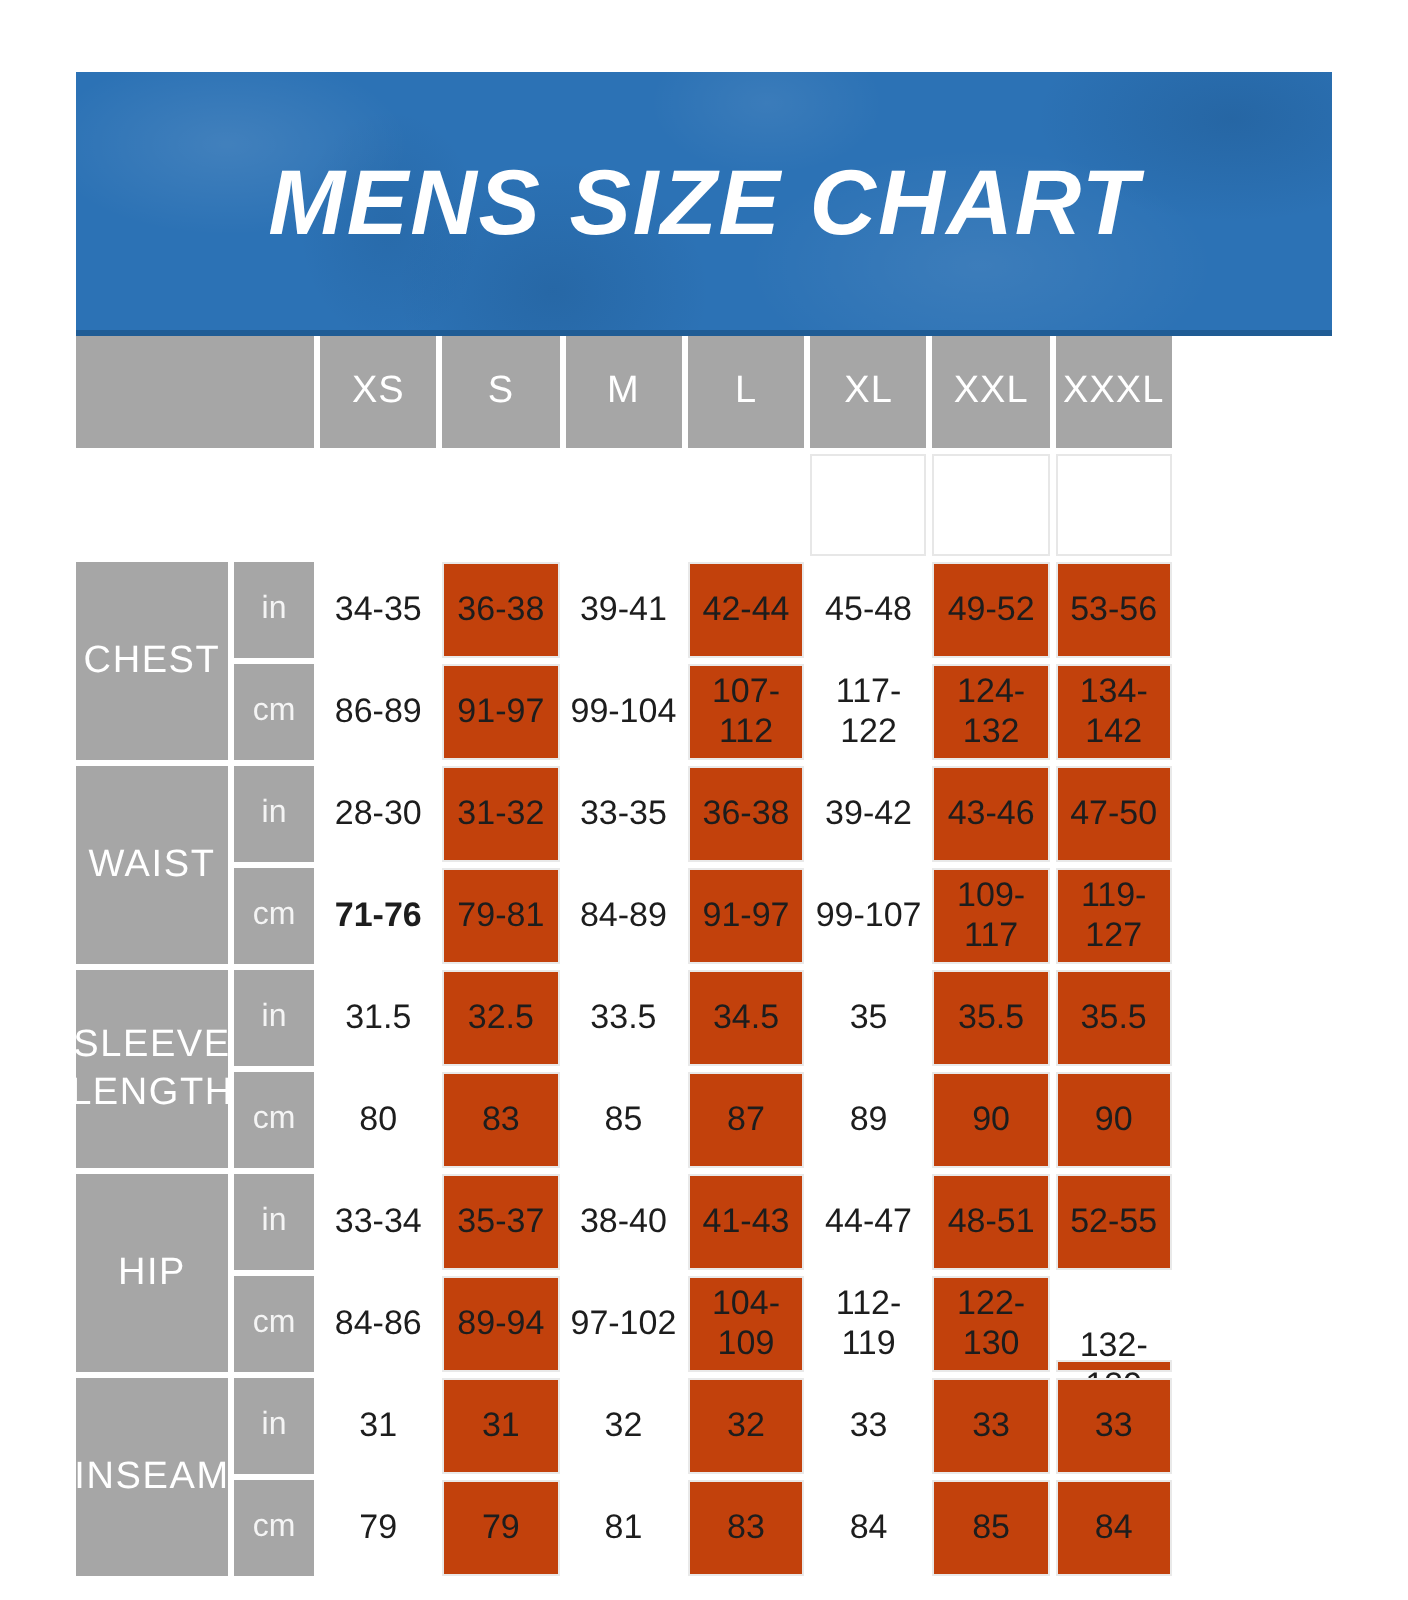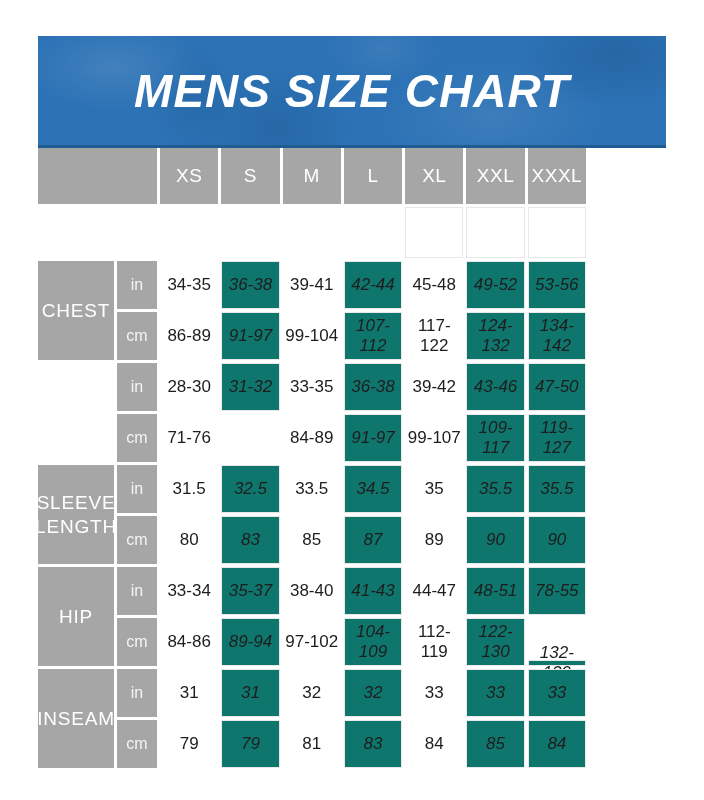--- a/index.html
+++ b/index.html
@@ -15,21 +15,21 @@
     width: 704px; height: 800px;
     background: #ffffff;
   }
   .chart-wrap {
     position: absolute;
     left: 38px; top: 36px;
     width: 628px;
   }
   
   .banner {
-    height: 112px;
+    height: 132px;
     background-color: #2c72b5;
     background-image:
       radial-gradient(ellipse 140px 70px at 12% 28%, rgba(255,255,255,0.10), transparent 65%),
       radial-gradient(ellipse 180px 90px at 72% 75%, rgba(255,255,255,0.08), transparent 65%),
       radial-gradient(ellipse 120px 100px at 38% 85%, rgba(6,40,76,0.14), transparent 65%),
       radial-gradient(ellipse 150px 80px at 92% 18%, rgba(6,40,76,0.16), transparent 65%),
       radial-gradient(ellipse 90px 55px at 55% 12%, rgba(255,255,255,0.07), transparent 65%),
       radial-gradient(ellipse 70px 90px at 25% 60%, rgba(6,40,76,0.10), transparent 65%);
     border-bottom: 3px solid #1f5c95;
     display: flex; align-items: center; justify-content: center;
@@ -74,23 +74,22 @@
     background: #a6a6a6;
     color: rgba(255,255,255,0.88);
     font-size: 16px;
   }
   .value-cell {
     background: #ffffff;
     color: #1d1d1d;
     font-size: 17px;
   }
   .value-cell.shade {
-    background: #0f766e;
+    background: #c2410c;
     box-shadow: inset 0 0 0 1px #e9e9e9;
-    font-style: italic;
   }
   .empty-cell { background: #ffffff; }
   .empty-cell.outlined { border: 1px solid #e7e7e7; }
 </style>
 </head>
 <body>
 
 <div class="page">
   <div class="chart-wrap">
     <div class="banner">
@@ -123,30 +122,32 @@
         <div class="cell value-cell shade" style="grid-area: 3 / 8;">49-52</div>
         <div class="cell value-cell shade" style="grid-area: 3 / 9;">53-56</div>
         <div class="cell unit-cell" style="grid-area: 4 / 2;">cm</div>
         <div class="cell value-cell" style="grid-area: 4 / 3;">86-89</div>
         <div class="cell value-cell shade" style="grid-area: 4 / 4;">91-97</div>
         <div class="cell value-cell" style="grid-area: 4 / 5;">99-104</div>
         <div class="cell value-cell shade" style="grid-area: 4 / 6;">107-112</div>
         <div class="cell value-cell" style="grid-area: 4 / 7;">117-122</div>
         <div class="cell value-cell shade" style="grid-area: 4 / 8;">124-132</div>
         <div class="cell value-cell shade" style="grid-area: 4 / 9;">134-142</div>
+        <div class="cell label-cell" style="grid-area: 5 / 1 / span 2;">WAIST</div>
         <div class="cell unit-cell" style="grid-area: 5 / 2;">in</div>
         <div class="cell value-cell" style="grid-area: 5 / 3;">28-30</div>
         <div class="cell value-cell shade" style="grid-area: 5 / 4;">31-32</div>
         <div class="cell value-cell" style="grid-area: 5 / 5;">33-35</div>
         <div class="cell value-cell shade" style="grid-area: 5 / 6;">36-38</div>
         <div class="cell value-cell" style="grid-area: 5 / 7;">39-42</div>
         <div class="cell value-cell shade" style="grid-area: 5 / 8;">43-46</div>
         <div class="cell value-cell shade" style="grid-area: 5 / 9;">47-50</div>
         <div class="cell unit-cell" style="grid-area: 6 / 2;">cm</div>
-        <div class="cell value-cell" style="grid-area: 6 / 3;">71-76</div>
+        <div class="cell value-cell" style="grid-area: 6 / 3; font-weight: bold;">71-76</div>
+        <div class="cell value-cell shade" style="grid-area: 6 / 4;">79-81</div>
         <div class="cell value-cell" style="grid-area: 6 / 5;">84-89</div>
         <div class="cell value-cell shade" style="grid-area: 6 / 6;">91-97</div>
         <div class="cell value-cell" style="grid-area: 6 / 7;">99-107</div>
         <div class="cell value-cell shade" style="grid-area: 6 / 8;">109-117</div>
         <div class="cell value-cell shade" style="grid-area: 6 / 9;">119-127</div>
         <div class="cell label-cell" style="grid-area: 7 / 1 / span 2;">SLEEVE LENGTH</div>
         <div class="cell unit-cell" style="grid-area: 7 / 2;">in</div>
         <div class="cell value-cell" style="grid-area: 7 / 3;">31.5</div>
         <div class="cell value-cell shade" style="grid-area: 7 / 4;">32.5</div>
         <div class="cell value-cell" style="grid-area: 7 / 5;">33.5</div>
@@ -163,21 +164,21 @@
         <div class="cell value-cell shade" style="grid-area: 8 / 8;">90</div>
         <div class="cell value-cell shade" style="grid-area: 8 / 9;">90</div>
         <div class="cell label-cell" style="grid-area: 9 / 1 / span 2;">HIP</div>
         <div class="cell unit-cell" style="grid-area: 9 / 2;">in</div>
         <div class="cell value-cell" style="grid-area: 9 / 3;">33-34</div>
         <div class="cell value-cell shade" style="grid-area: 9 / 4;">35-37</div>
         <div class="cell value-cell" style="grid-area: 9 / 5;">38-40</div>
         <div class="cell value-cell shade" style="grid-area: 9 / 6;">41-43</div>
         <div class="cell value-cell" style="grid-area: 9 / 7;">44-47</div>
         <div class="cell value-cell shade" style="grid-area: 9 / 8;">48-51</div>
-        <div class="cell value-cell shade" style="grid-area: 9 / 9;">78-55</div>
+        <div class="cell value-cell shade" style="grid-area: 9 / 9;">52-55</div>
         <div class="cell unit-cell" style="grid-area: 10 / 2;">cm</div>
         <div class="cell value-cell" style="grid-area: 10 / 3;">84-86</div>
         <div class="cell value-cell shade" style="grid-area: 10 / 4;">89-94</div>
         <div class="cell value-cell" style="grid-area: 10 / 5;">97-102</div>
         <div class="cell value-cell shade" style="grid-area: 10 / 6;">104-109</div>
         <div class="cell value-cell" style="grid-area: 10 / 7;">112-119</div>
         <div class="cell value-cell shade" style="grid-area: 10 / 8;">122-130</div>
         <div class="cell value-cell shade" style="grid-area: 10 / 9; margin-top: 42px;">132-139</div>
         <div class="cell label-cell" style="grid-area: 11 / 1 / span 2;">INSEAM</div>
         <div class="cell unit-cell" style="grid-area: 11 / 2;">in</div>

